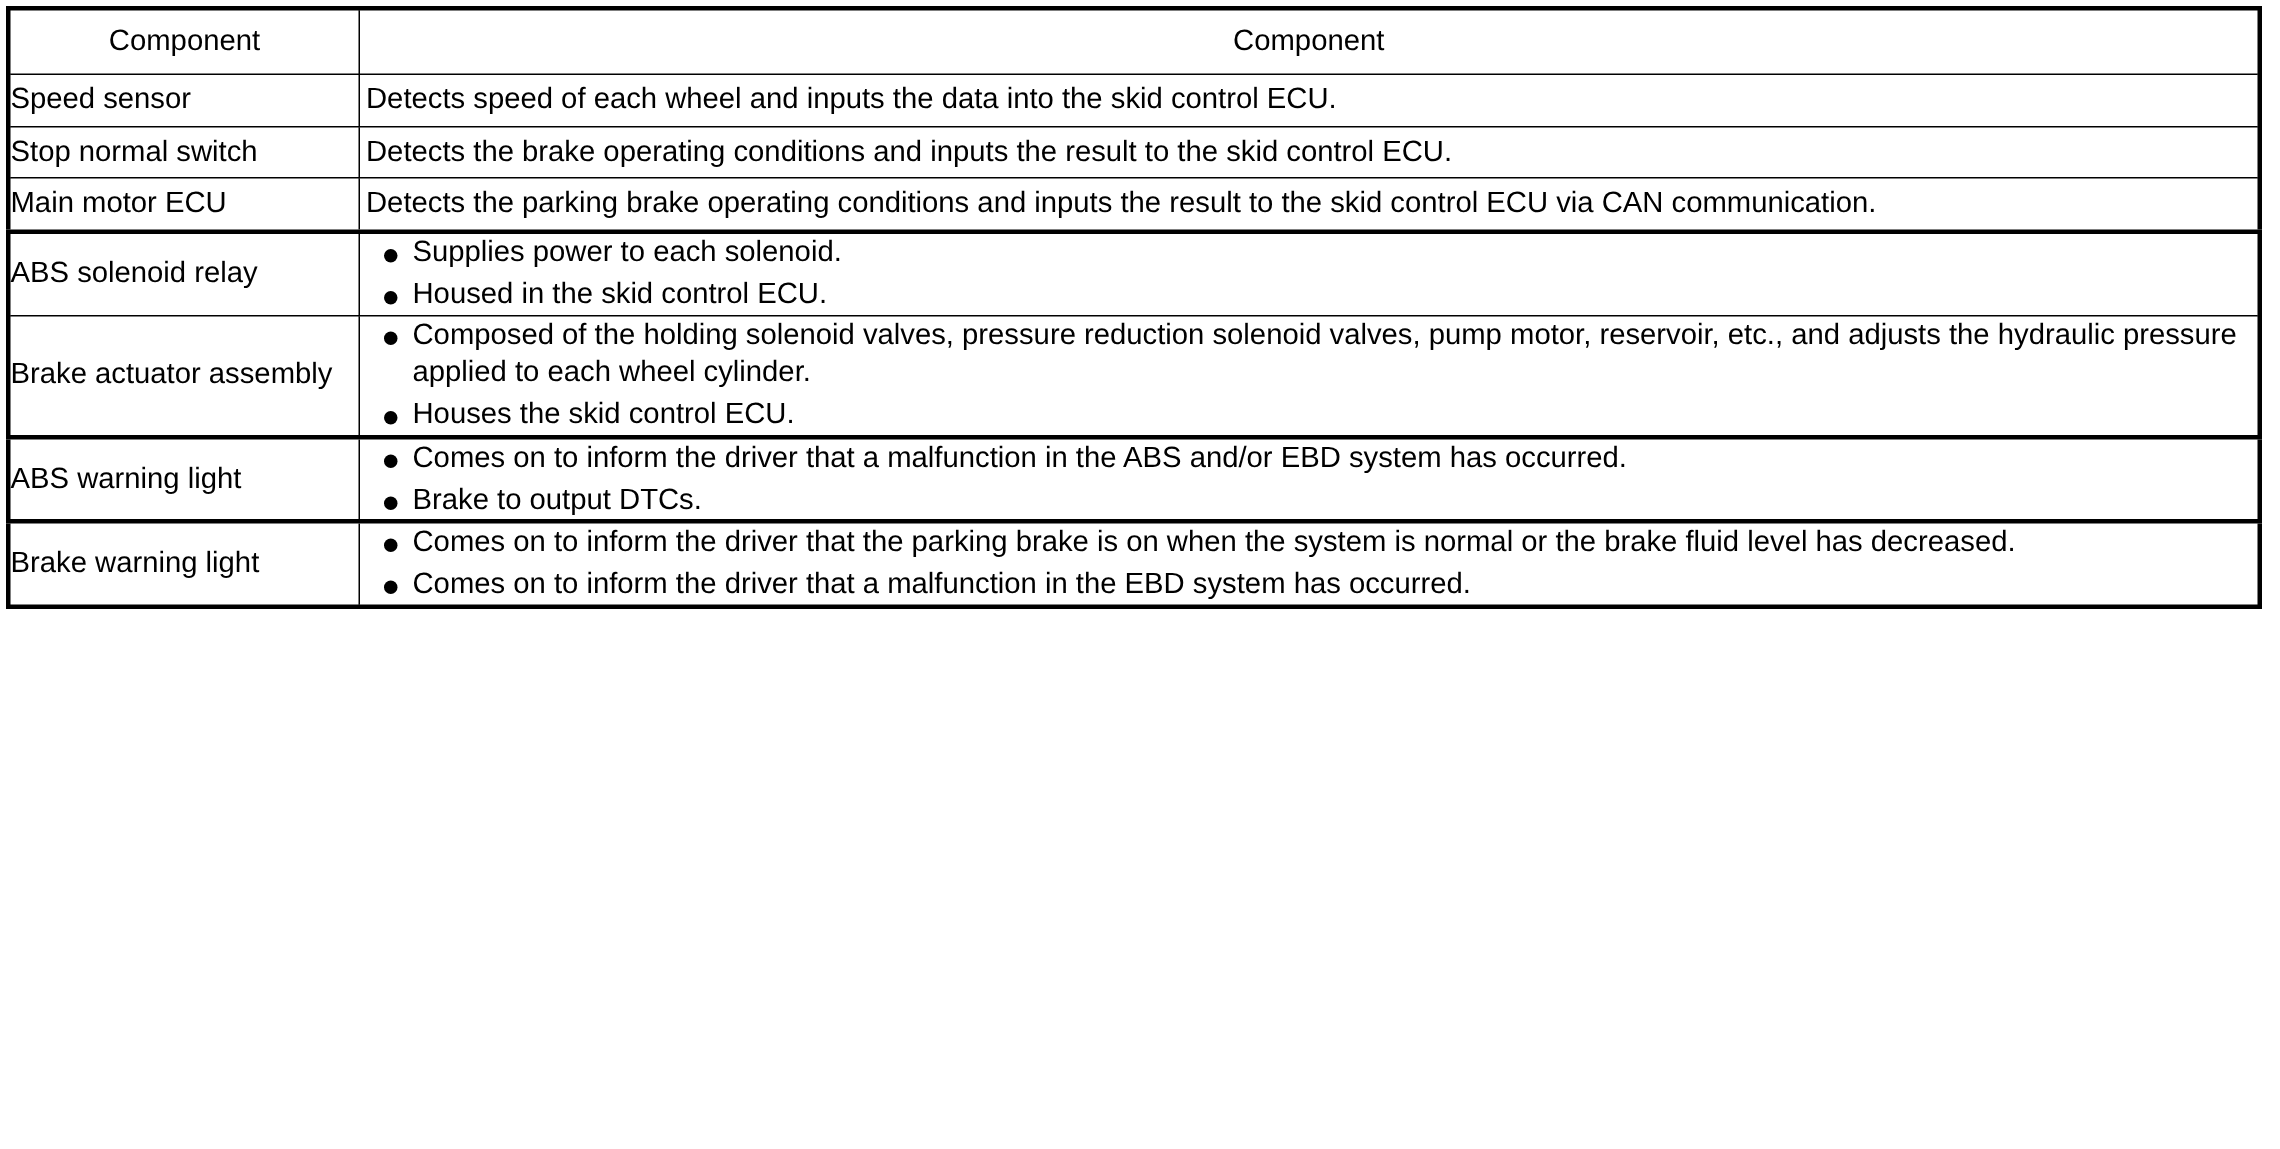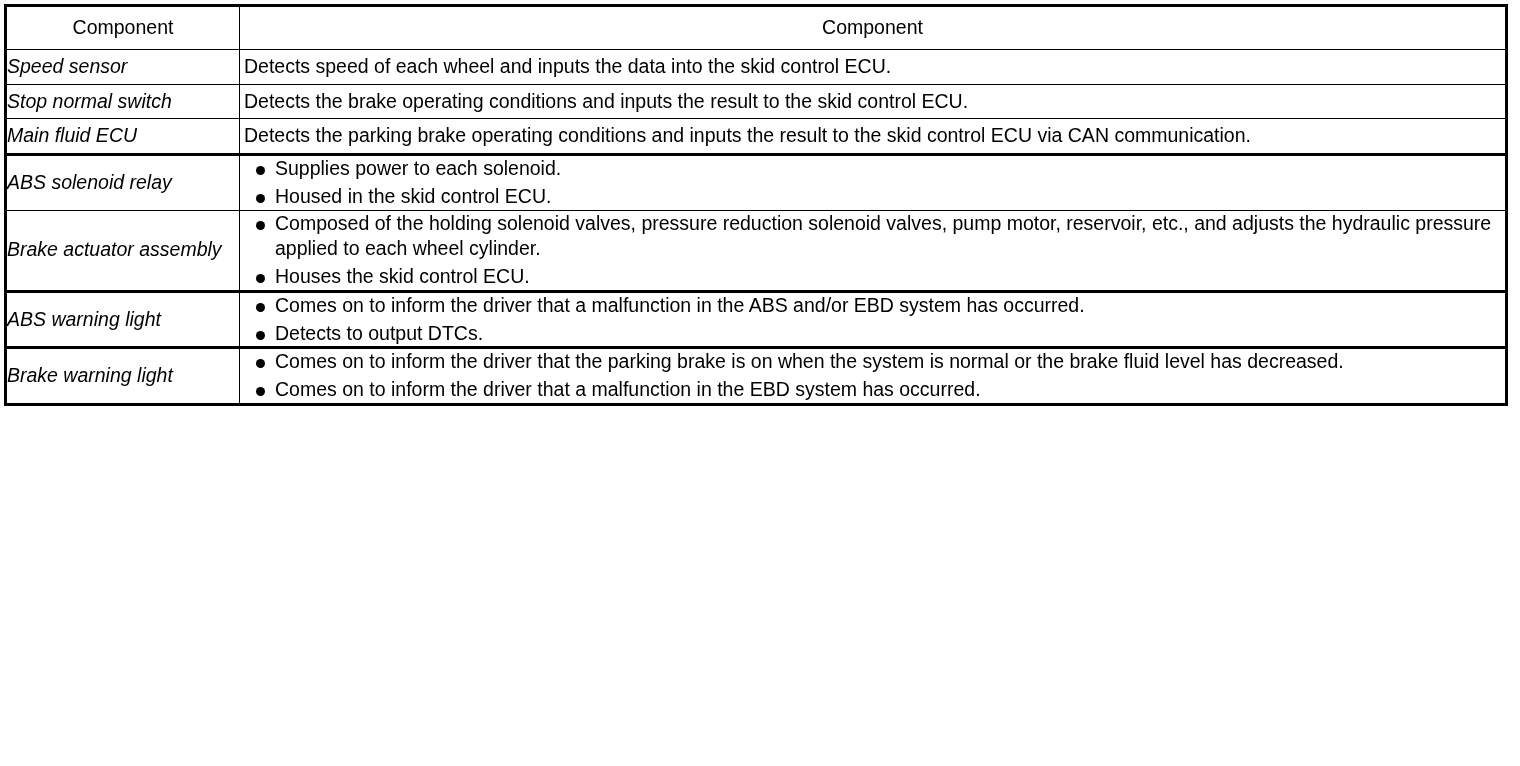--- a/index.html
+++ b/index.html
@@ -53,21 +53,20 @@
     text-align: center;
     height: 44px;
     font-size: 20px;
   }
 
   
   td.cell-component {
     padding: 4px 0 4px 7px;
     text-align: left;
     border-right: 1px solid #000;
-    font-style: italic;
   }
 
   
   td.cell-function {
     padding: 4px 10px 4px 9px;
     text-align: left;
   }
 
   
   tr.thick-top > td { border-top: 3px solid #000; }
@@ -125,21 +124,21 @@
       </tr>
 
       <tr>
         <td class="cell-component">Stop normal switch</td>
         <td class="cell-function">
           <p class="para">Detects the brake operating conditions and inputs the result to the skid control ECU.</p>
         </td>
       </tr>
 
       <tr>
-        <td class="cell-component">Main fluid ECU</td>
+        <td class="cell-component">Main motor ECU</td>
         <td class="cell-function pad-tall">
           <p class="para">Detects the parking brake operating conditions and inputs the result to the skid control ECU via CAN communication.</p>
         </td>
       </tr>
 
 
 
       <tr class="thick-top">
         <td class="cell-component">ABS solenoid relay</td>
         <td class="cell-function pad-tall">
@@ -158,21 +157,21 @@
             <li><span class="bullet-dot"></span><span>Houses the skid control ECU.</span></li>
           </ul>
         </td>
       </tr>
 
       <tr class="thick-top">
         <td class="cell-component">ABS warning light</td>
         <td class="cell-function pad-tall">
           <ul class="bullets">
             <li><span class="bullet-dot"></span><span>Comes on to inform the driver that a malfunction in the ABS and/or EBD system has occurred.</span></li>
-            <li><span class="bullet-dot"></span><span>Detects to output DTCs.</span></li>
+            <li><span class="bullet-dot"></span><span>Brake to output DTCs.</span></li>
           </ul>
         </td>
       </tr>
 
       <tr class="thick-top">
         <td class="cell-component">Brake warning light</td>
         <td class="cell-function pad-tall">
           <ul class="bullets">
             <li><span class="bullet-dot"></span><span>Comes on to inform the driver that the parking brake is on when the system is normal or the brake fluid level has decreased.</span></li>
             <li><span class="bullet-dot"></span><span>Comes on to inform the driver that a malfunction in the EBD system has occurred.</span></li>

